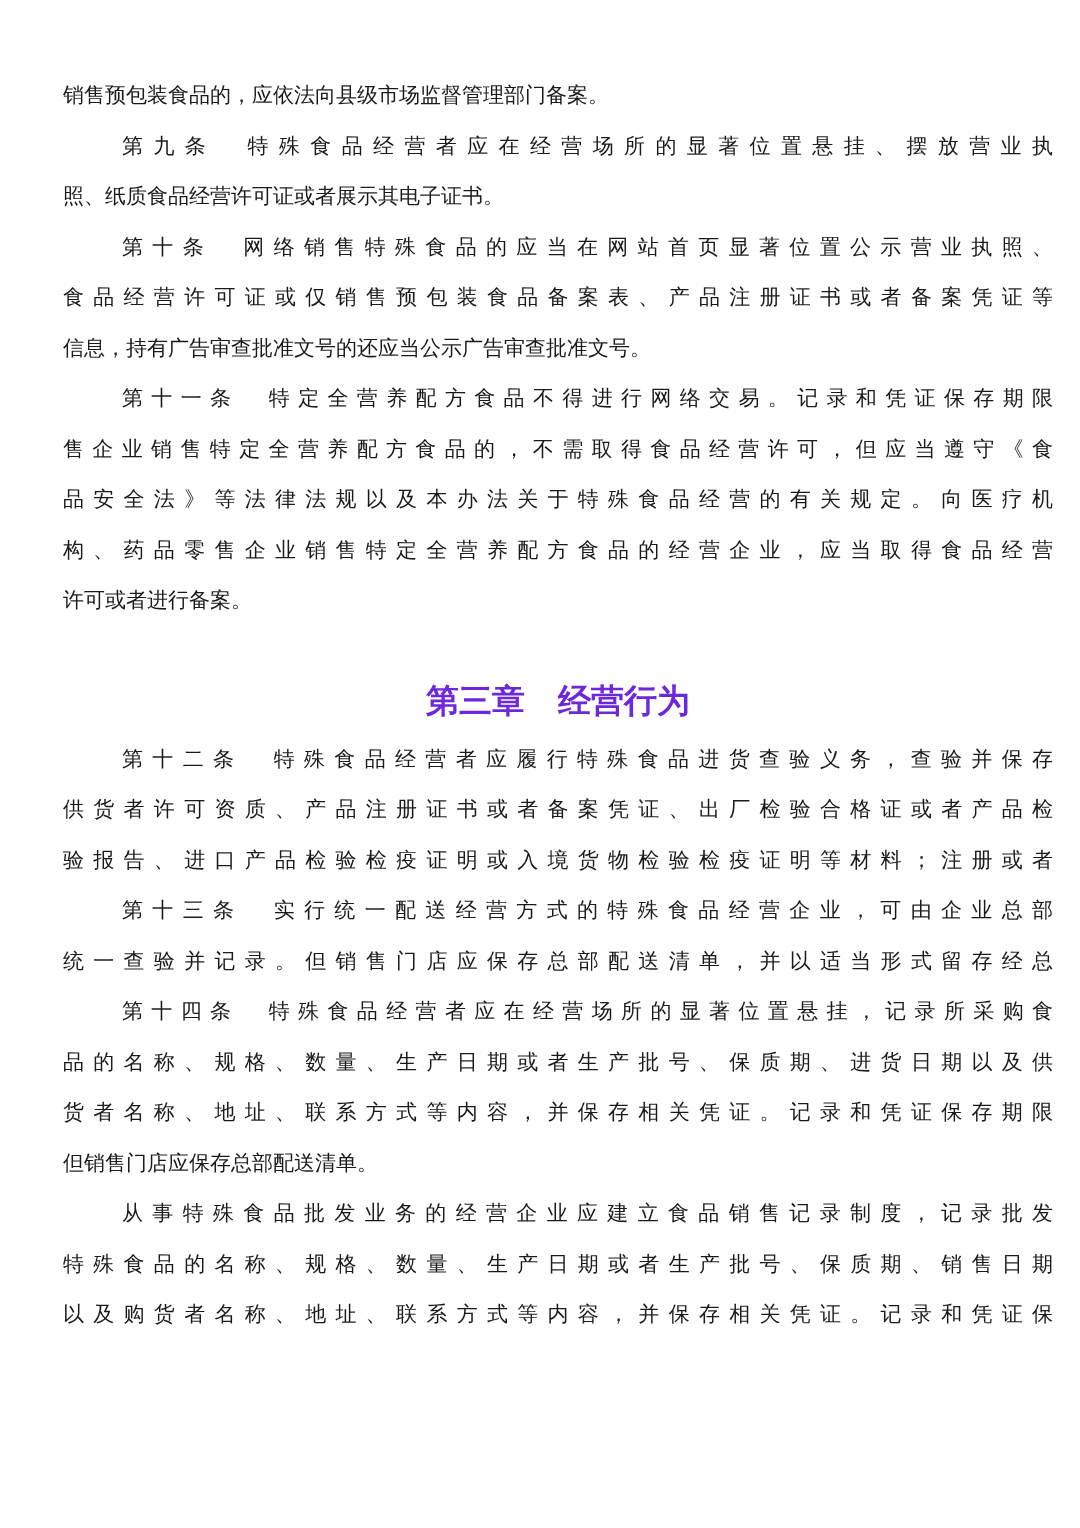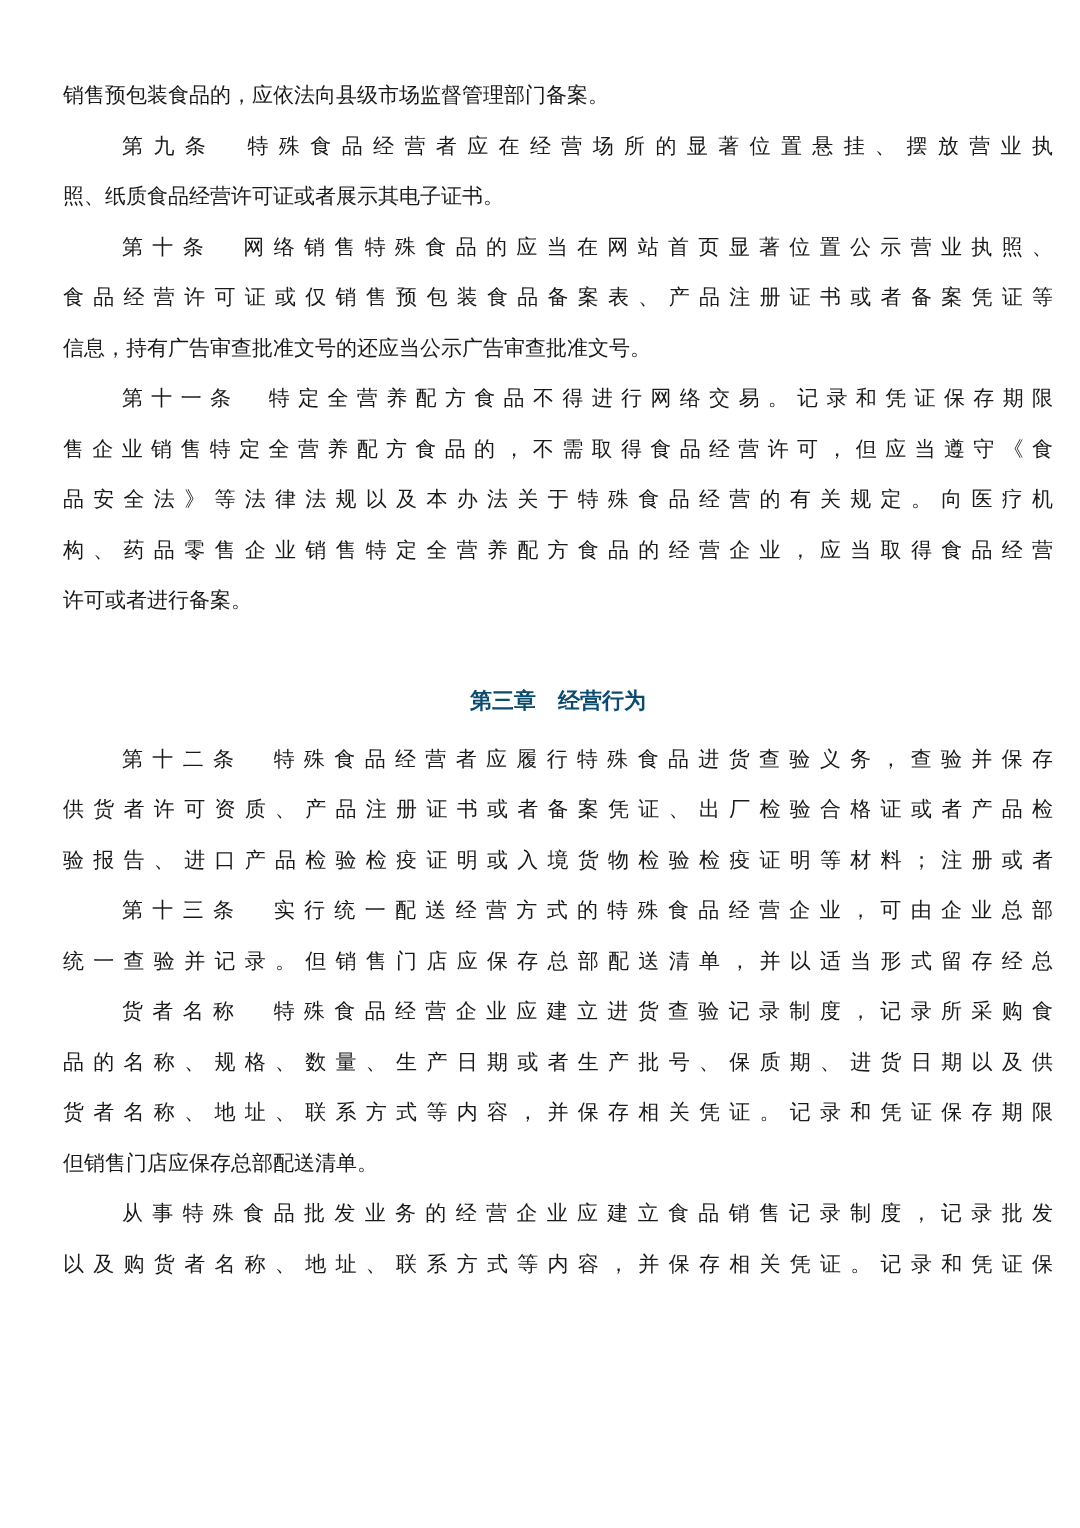--- a/index.html
+++ b/index.html
@@ -32,24 +32,24 @@
     overflow: hidden;
     white-space: normal;
   }
   .ln.indent { padding-left: 59px; }
   .ln.end { text-align-last: left; }
   .spacer { height: 50.5px; }
   .chapter-heading {
     height: 50.5px;
     line-height: 50.5px;
     margin-bottom: 7px;
-    font-size: 22px;
+    font-size: 33px;
     font-weight: bold;
     font-family: "Liberation Sans", "DejaVu Sans", sans-serif;
-    color: #0c4a6e;
+    color: #6d28d9;
     text-align: center;
     text-align-last: center;
   }
 </style>
 </head>
 <body>
 
 <div class="page">
   <div class="content">
 
@@ -85,25 +85,26 @@
       <div class="ln">供货者许可资质、产品注册证书或者备案凭证、出厂检验合格证或者产品检</div>
       <div class="ln">验报告、进口产品检验检疫证明或入境货物检验检疫证明等材料；注册或者</div>
     </div>
 
     <div class="para">
       <div class="ln indent">第十三条　实行统一配送经营方式的特殊食品经营企业，可由企业总部</div>
       <div class="ln">统一查验并记录。但销售门店应保存总部配送清单，并以适当形式留存经总</div>
     </div>
 
     <div class="para">
-      <div class="ln indent">货者名称　特殊食品经营企业应建立进货查验记录制度，记录所采购食</div>
+      <div class="ln indent">第十四条　特殊食品经营者应在经营场所的显著位置悬挂，记录所采购食</div>
       <div class="ln">品的名称、规格、数量、生产日期或者生产批号、保质期、进货日期以及供</div>
       <div class="ln">货者名称、地址、联系方式等内容，并保存相关凭证。记录和凭证保存期限</div>
       <div class="ln end">但销售门店应保存总部配送清单。</div>
     </div>
 
     <div class="para">
       <div class="ln indent">从事特殊食品批发业务的经营企业应建立食品销售记录制度，记录批发</div>
+      <div class="ln">特殊食品的名称、规格、数量、生产日期或者生产批号、保质期、销售日期</div>
       <div class="ln">以及购货者名称、地址、联系方式等内容，并保存相关凭证。记录和凭证保</div>
     </div>
 
   </div>
 </div>
 
 </body></html>

